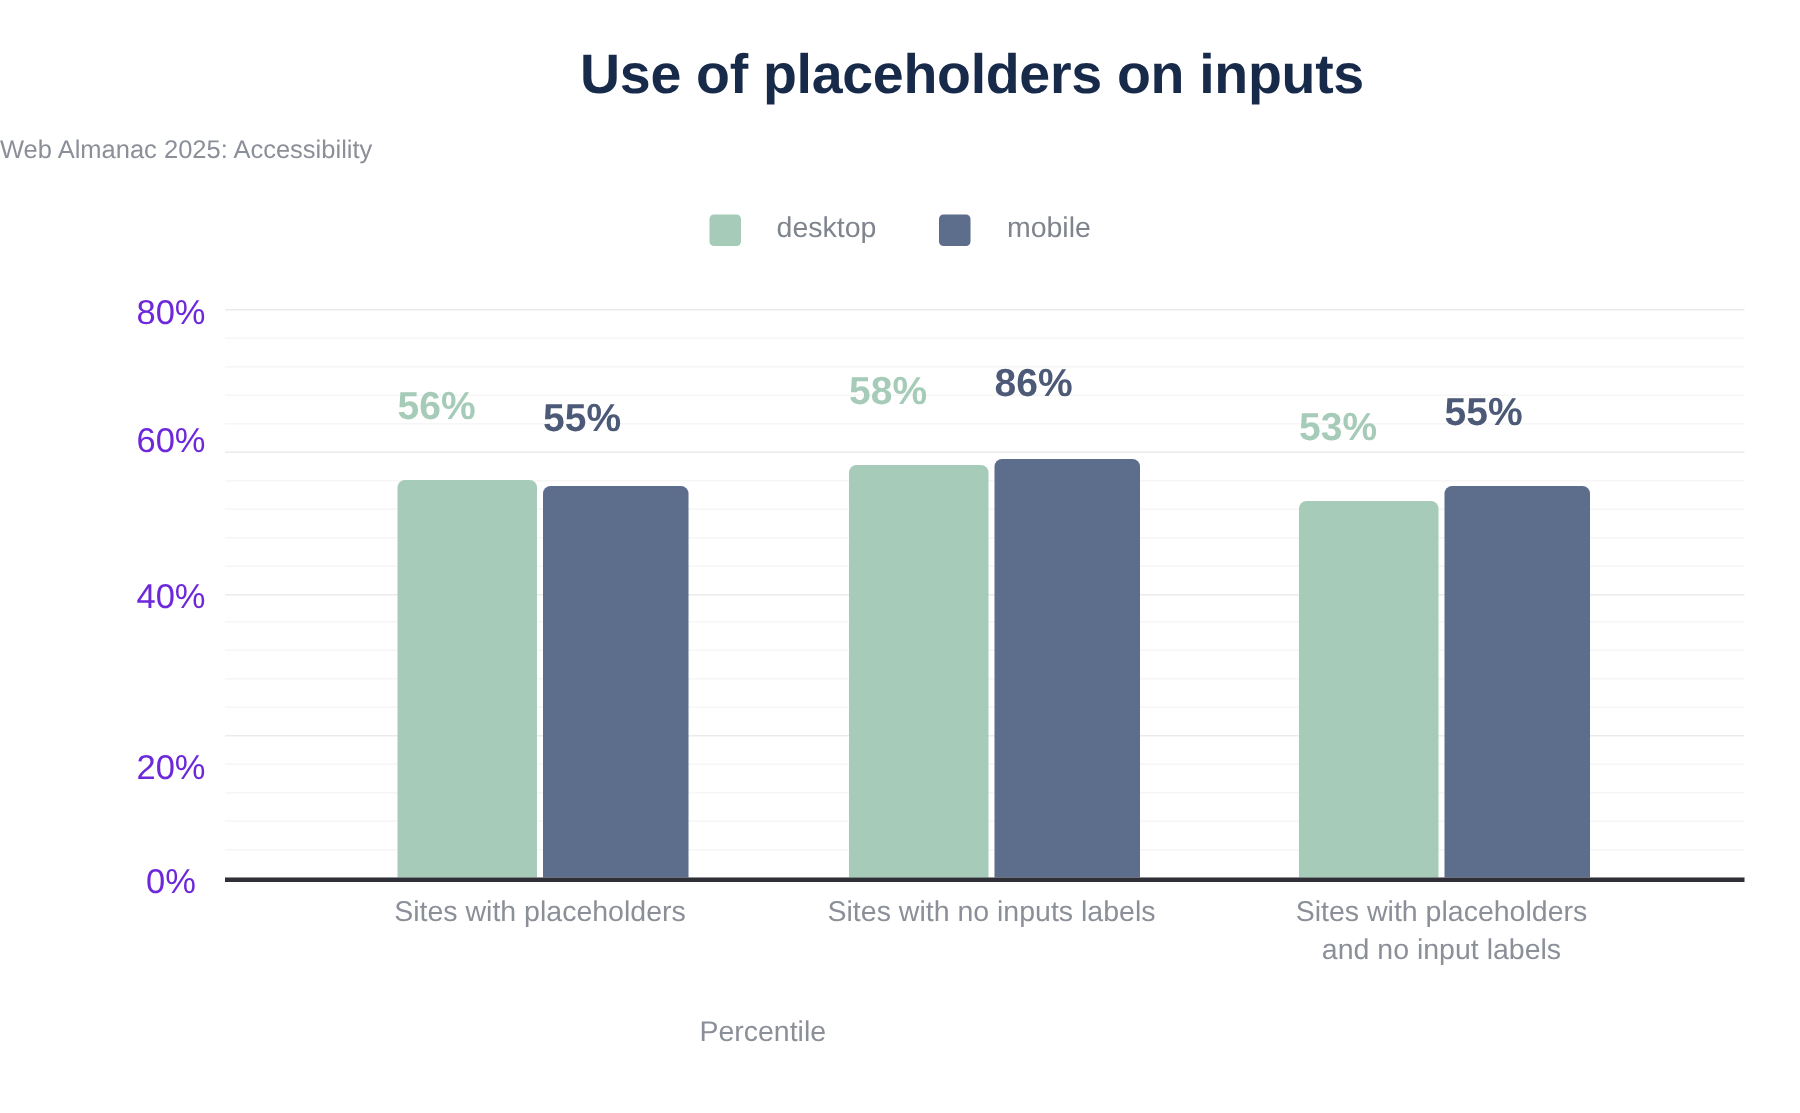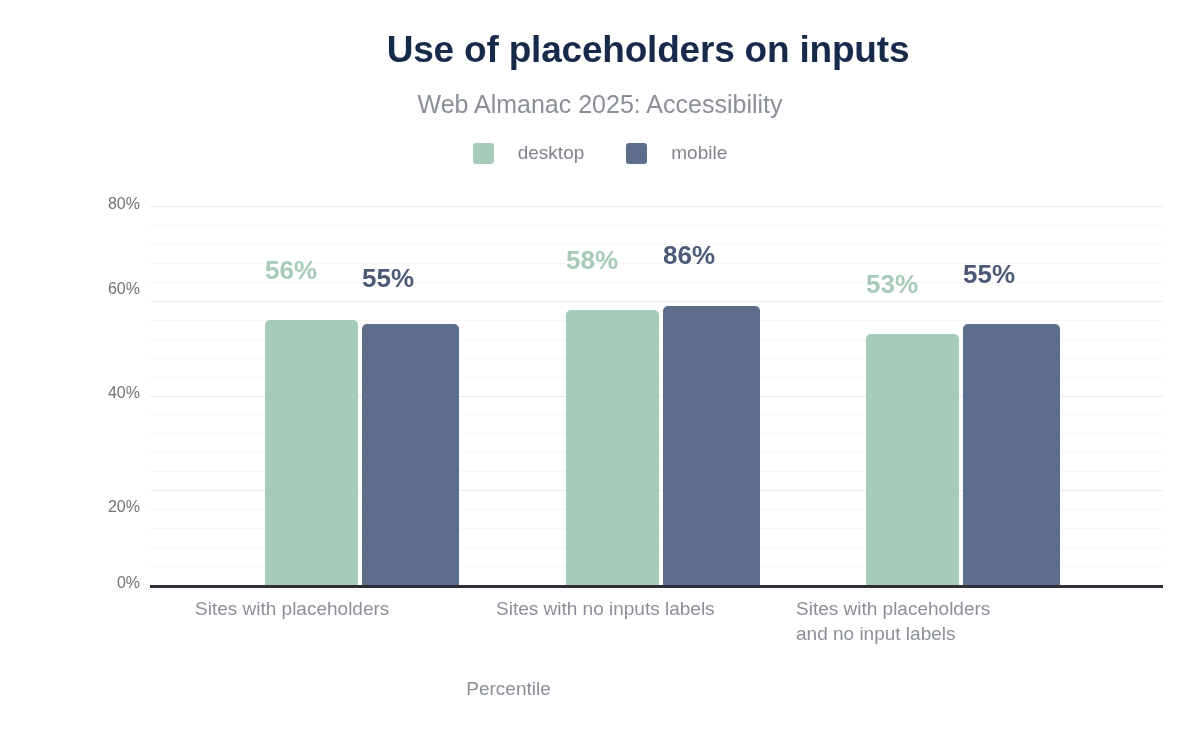--- a/index.html
+++ b/index.html
@@ -27,22 +27,21 @@
     color: #182a4a;
     letter-spacing: -0.2px;
     line-height: 1.1;
     margin-left: 48px;
   }
   #chart-subtitle {
     position: absolute;
     top: 90px;
     left: 0;
     width: 1200px;
-    text-align: center;
-    font-size: 25px;
+    font-size: 17px;
     font-weight: normal;
     color: #8b8f98;
   }
 
   
   #chart-legend {
     position: absolute;
     top: 142px;
     left: 0;
     width: 1200px;
@@ -92,23 +91,23 @@
     top: 585px;
     width: 1013px;
     height: 3px;
     background: #2f3037;
   }
 
   
   .y-tick-label {
     position: absolute;
     right: 1183px;   
-    font-size: 16px;
-    color: #737373;
-    text-align: right;
+    font-size: 23px;
+    color: #6d28d9;
+    text-align: center;
     white-space: nowrap;
   }
 
   
   .bar-group {
     position: absolute;
     bottom: 0;
     height: 379px;
   }
   .bar {
@@ -127,20 +126,21 @@
   }
   .bar-value.desktop { color: #a6cbb8; }
   .bar-value.mobile  { color: #4c5a78; }
 
   
   .x-tick-label {
     position: absolute;
     top: 596px;
     font-size: 19px;
     color: #8b8f98;
+    text-align: center;
     line-height: 1.32;
   }
   #x-axis-title {
     position: absolute;
     top: 678px;
     left: 0;
     width: 1017px;
     text-align: center;
     font-size: 19px;
     color: #8b8f98;

